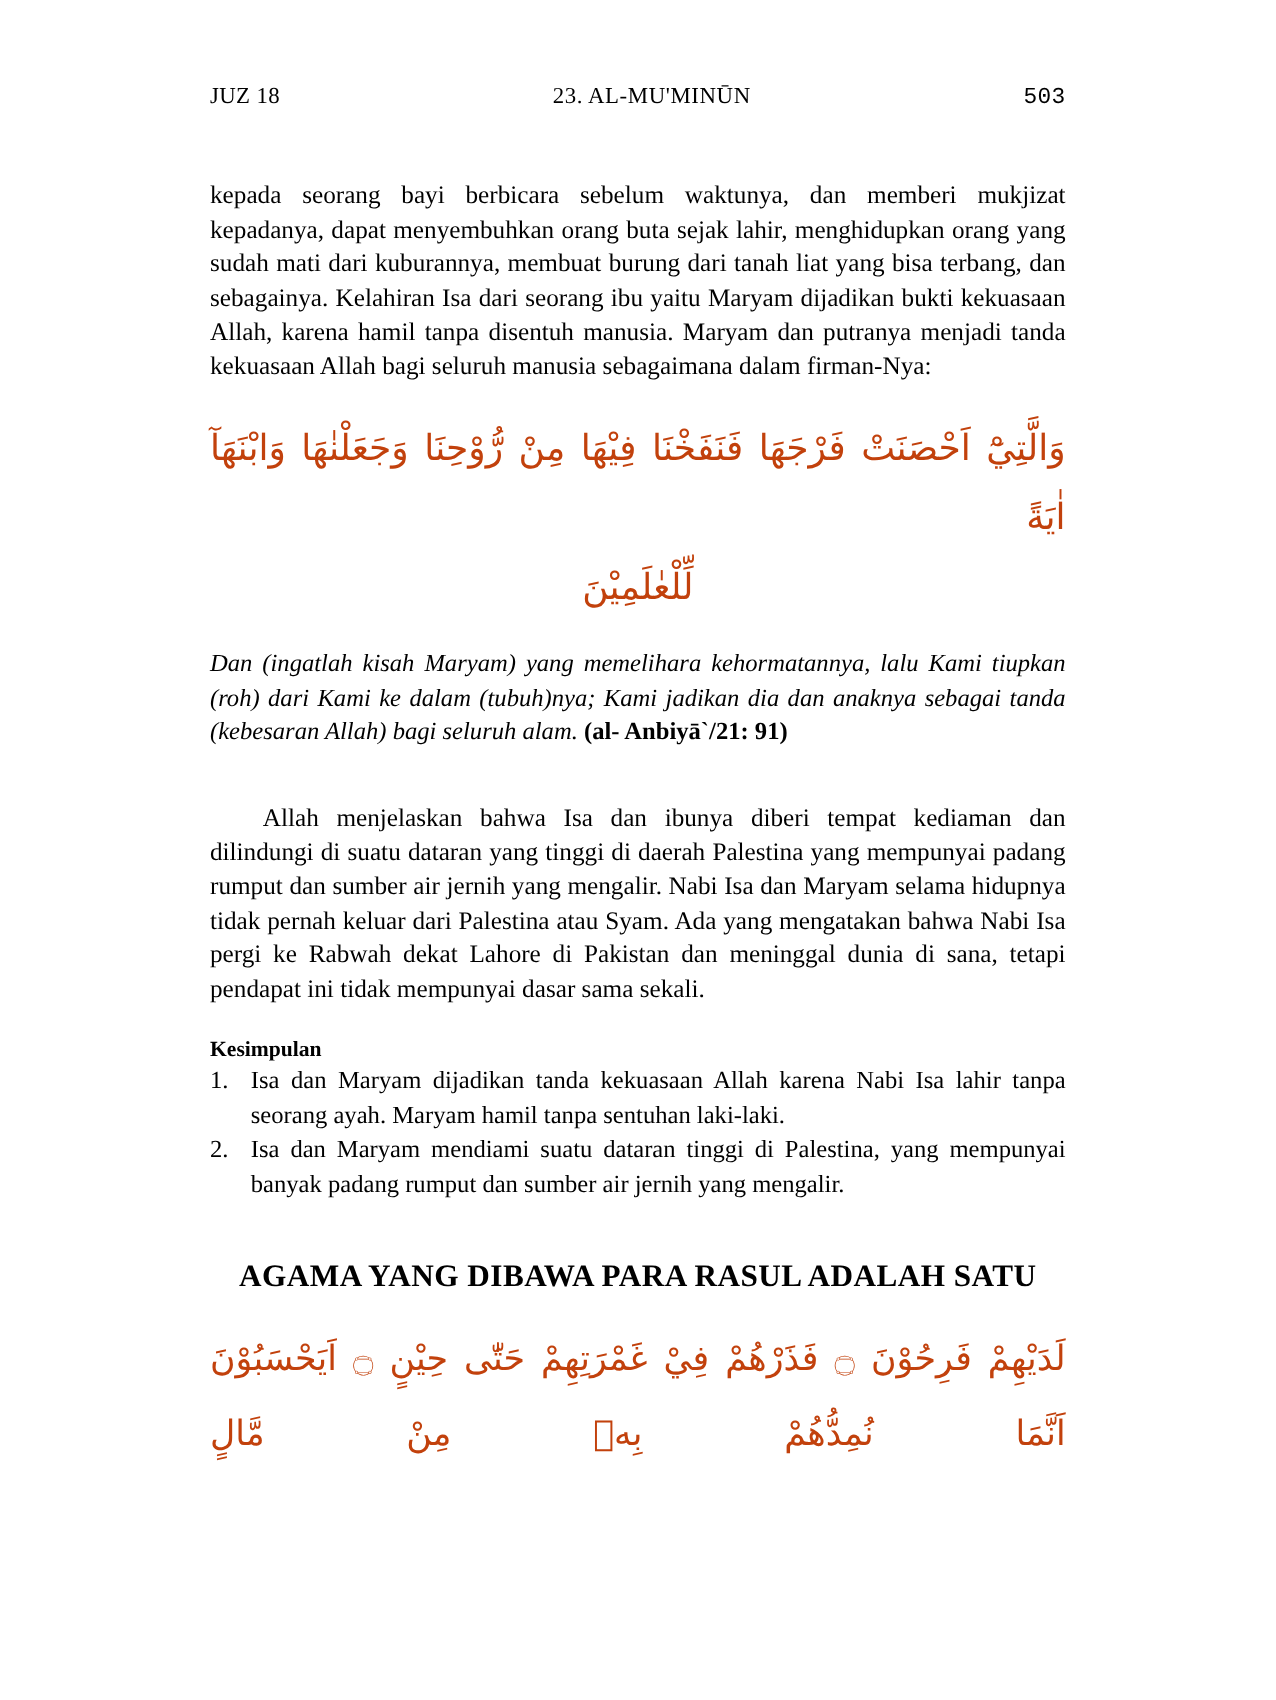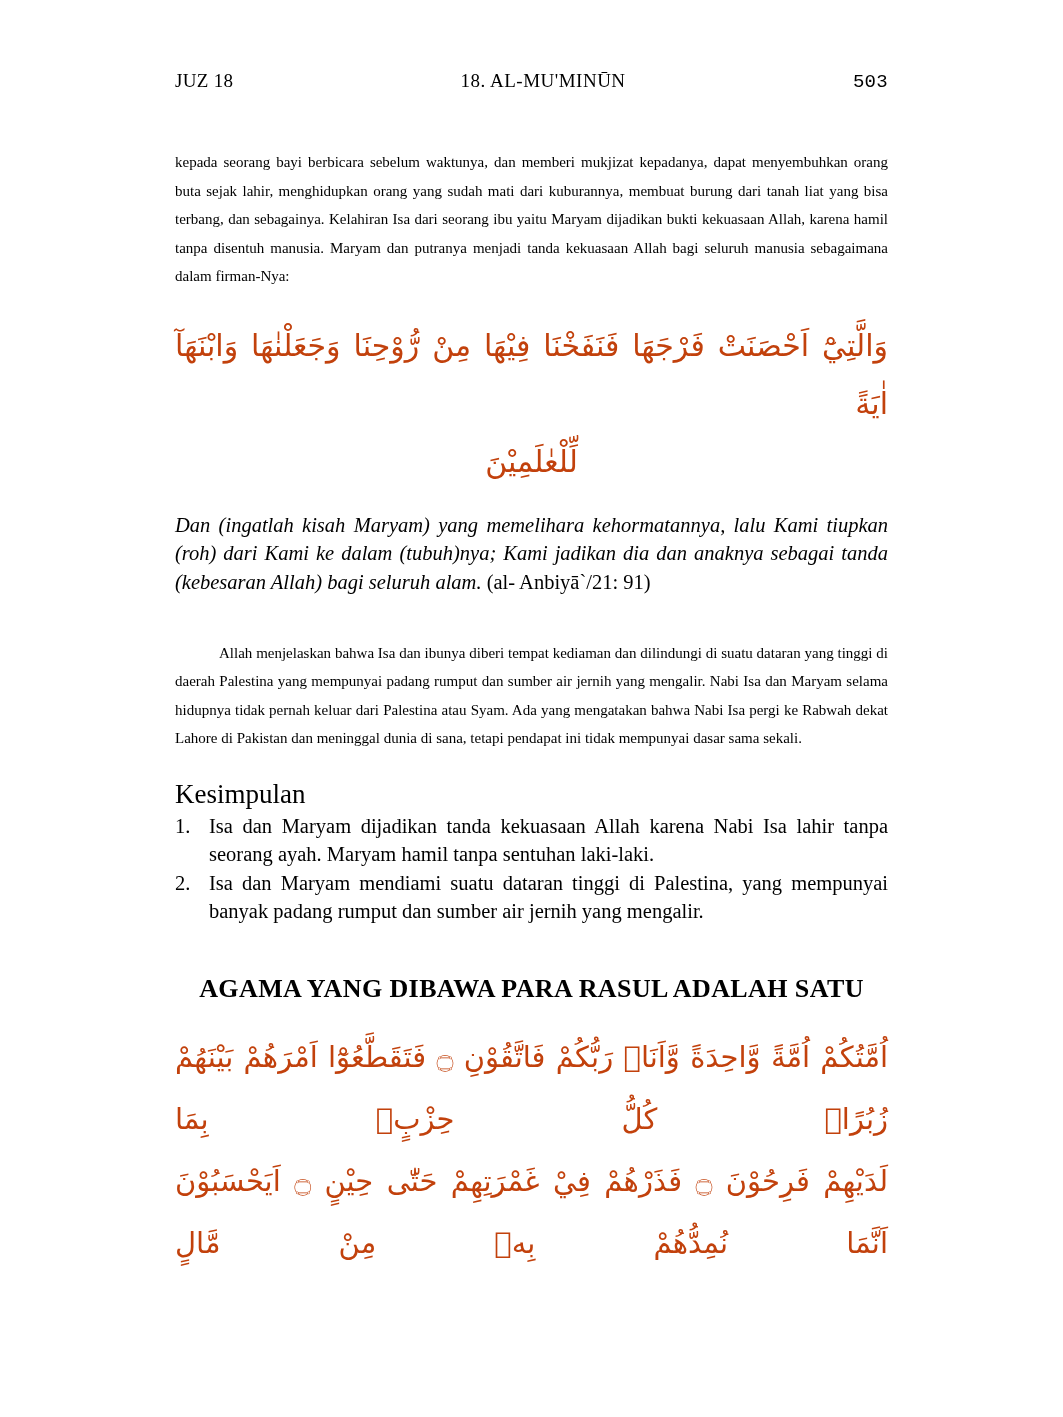--- a/index.html
+++ b/index.html
@@ -49,21 +49,21 @@
     font-family: Liberation Mono, monospace;
   }
   .content {
     position: absolute;
     left: 175px;
     top: 148px;
     width: 713px;
   }
   p.body {
     margin: 0;
-    font-size: 15px;
+    font-size: 21px;
     line-height: 28.5px;
     text-align: justify;
     text-justify: inter-word;
     hyphens: none;
   }
   p.indent {
     text-indent: 44px;
   }
   .spacer-md { height: 22px; }
   .arabic-block {
@@ -86,24 +86,25 @@
   }
   .translation {
     font-style: italic;
     font-size: 20.5px;
     line-height: 28.5px;
     text-align: justify;
     margin-top: 20px;
   }
   .translation .ref {
     font-style: normal;
+    font-weight: bold;
   }
   .subheading {
-    font-weight: normal;
-    font-size: 27px;
+    font-weight: bold;
+    font-size: 18px;
     margin-top: 26px;
     margin-bottom: 2px;
   }
   ol.numlist {
     margin: 0;
     padding: 0;
     list-style: none;
     font-size: 20.5px;
     line-height: 28.5px;
   }
@@ -139,21 +140,21 @@
     text-align-last: justify;
   }
 </style>
 </head>
 <body>
 
 <div class="page">
 
   <div class="header">
     <span class="juz">JUZ 18</span>
-    <span class="surah">18. AL-MU'MINŪN</span>
+    <span class="surah">23. AL-MU'MINŪN</span>
     <span class="pageno">503</span>
   </div>
 
   <div class="content">
 
     <p class="body">kepada seorang bayi berbicara sebelum waktunya, dan memberi mukjizat kepadanya, dapat menyembuhkan orang buta sejak lahir, menghidupkan orang yang sudah mati dari kuburannya, membuat burung dari tanah liat yang bisa terbang, dan sebagainya. Kelahiran Isa dari seorang ibu yaitu Maryam dijadikan bukti kekuasaan Allah, karena hamil tanpa disentuh manusia. Maryam dan putranya menjadi tanda kekuasaan Allah bagi seluruh manusia sebagaimana dalam firman-Nya:</p>
 
     <div class="arabic-block ayat-1">
       <span class="line1">وَالَّتِيْٓ اَحْصَنَتْ فَرْجَهَا فَنَفَخْنَا فِيْهَا مِنْ رُّوْحِنَا وَجَعَلْنٰهَا وَابْنَهَآ اٰيَةً</span>
       <span class="line2">لِّلْعٰلَمِيْنَ</span>
@@ -177,19 +178,18 @@
       </li>
       <li>
         <span class="num">2.</span>
         <span class="txt">Isa dan Maryam mendiami suatu dataran tinggi di Palestina, yang mempunyai banyak padang rumput dan sumber air jernih yang mengalir.</span>
       </li>
     </ol>
 
     <div class="section-title">AGAMA YANG DIBAWA PARA RASUL ADALAH SATU</div>
 
     <div class="arabic-block ayat-2">
-      <span class="ln">اُمَّتُكُمْ اُمَّةً وَّاحِدَةً وَّاَنَا۠ رَبُّكُمْ فَاتَّقُوْنِ ۝ فَتَقَطَّعُوْٓا اَمْرَهُمْ بَيْنَهُمْ زُبُرًاۗ كُلُّ حِزْبٍۢ بِمَا</span>
       <span class="ln">لَدَيْهِمْ فَرِحُوْنَ ۝ فَذَرْهُمْ فِيْ غَمْرَتِهِمْ حَتّٰى حِيْنٍ ۝ اَيَحْسَبُوْنَ اَنَّمَا نُمِدُّهُمْ بِهٖ مِنْ مَّالٍ</span>
 
     </div>
 
   </div>
 </div>
 
 </body></html>

